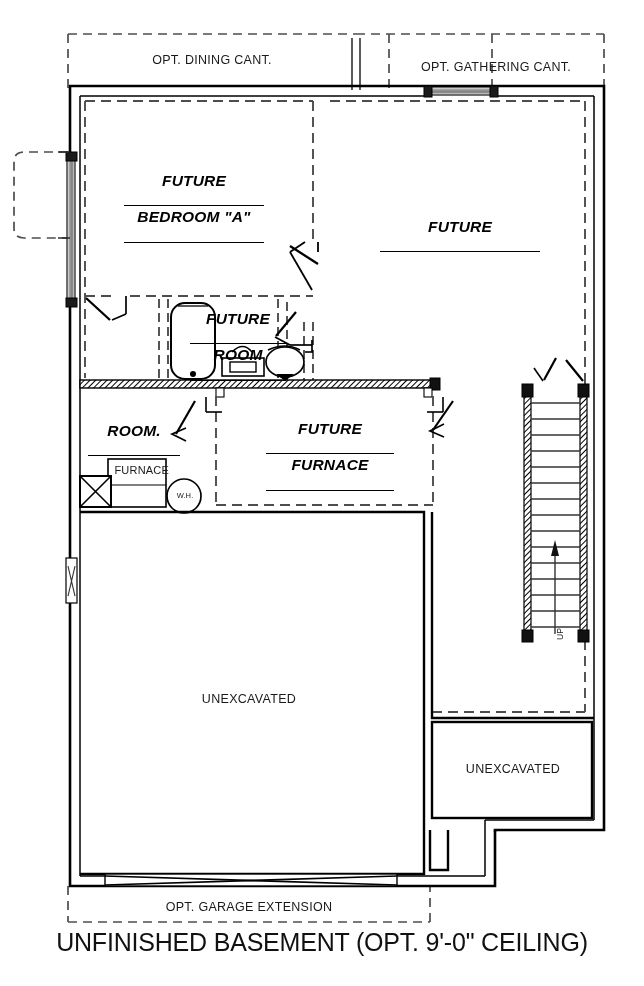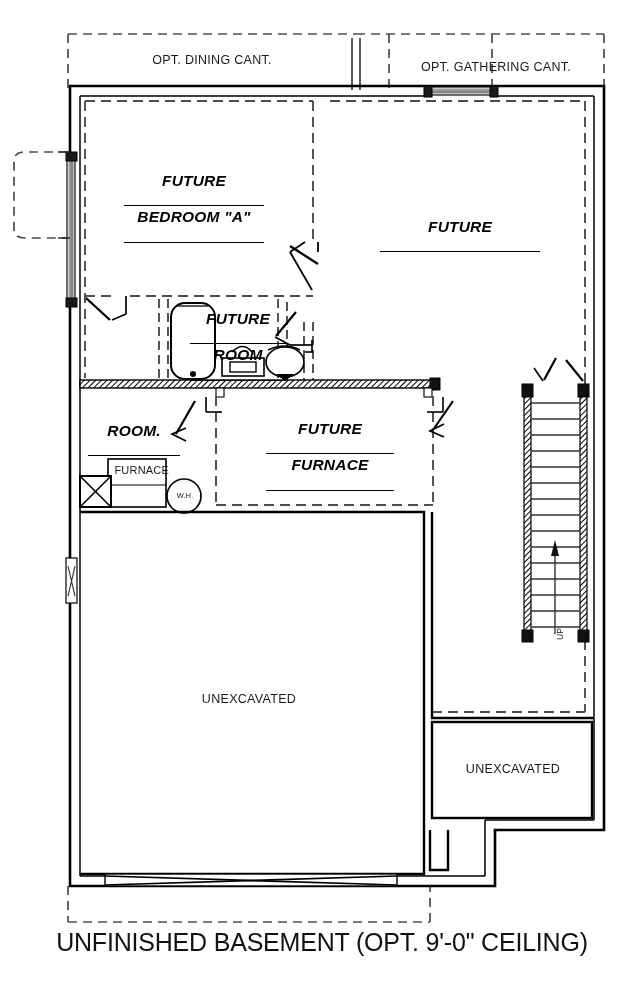--- a/index.html
+++ b/index.html
@@ -364,20 +364,21 @@
     </g>
 
     <g fill="none" stroke="#000" stroke-width="1.6">
       <path d="M 305 352 L 313 352"></path>
     </g>
 
   </svg>
 
   <div class="lbl plain" style="left:0px; top:53px; width:424px;">OPT. DINING CANT.</div>
   <div class="lbl plain" style="left:366px; top:60px; width:260px;">OPT. GATHERING CANT.</div>
+  <div class="lbl plain" style="left:68px; top:900px; width:362px;">OPT. GARAGE EXTENSION</div>
 
   <div class="lbl room-name" style="left:124px; top:172px; width:140px;">
     <span>FUTURE</span>
     <span>BEDROOM "A"</span>
   </div>
 
   <div class="lbl room-name" style="left:380px; top:218px; width:160px;">
     <span>FUTURE</span>
   </div>
 

